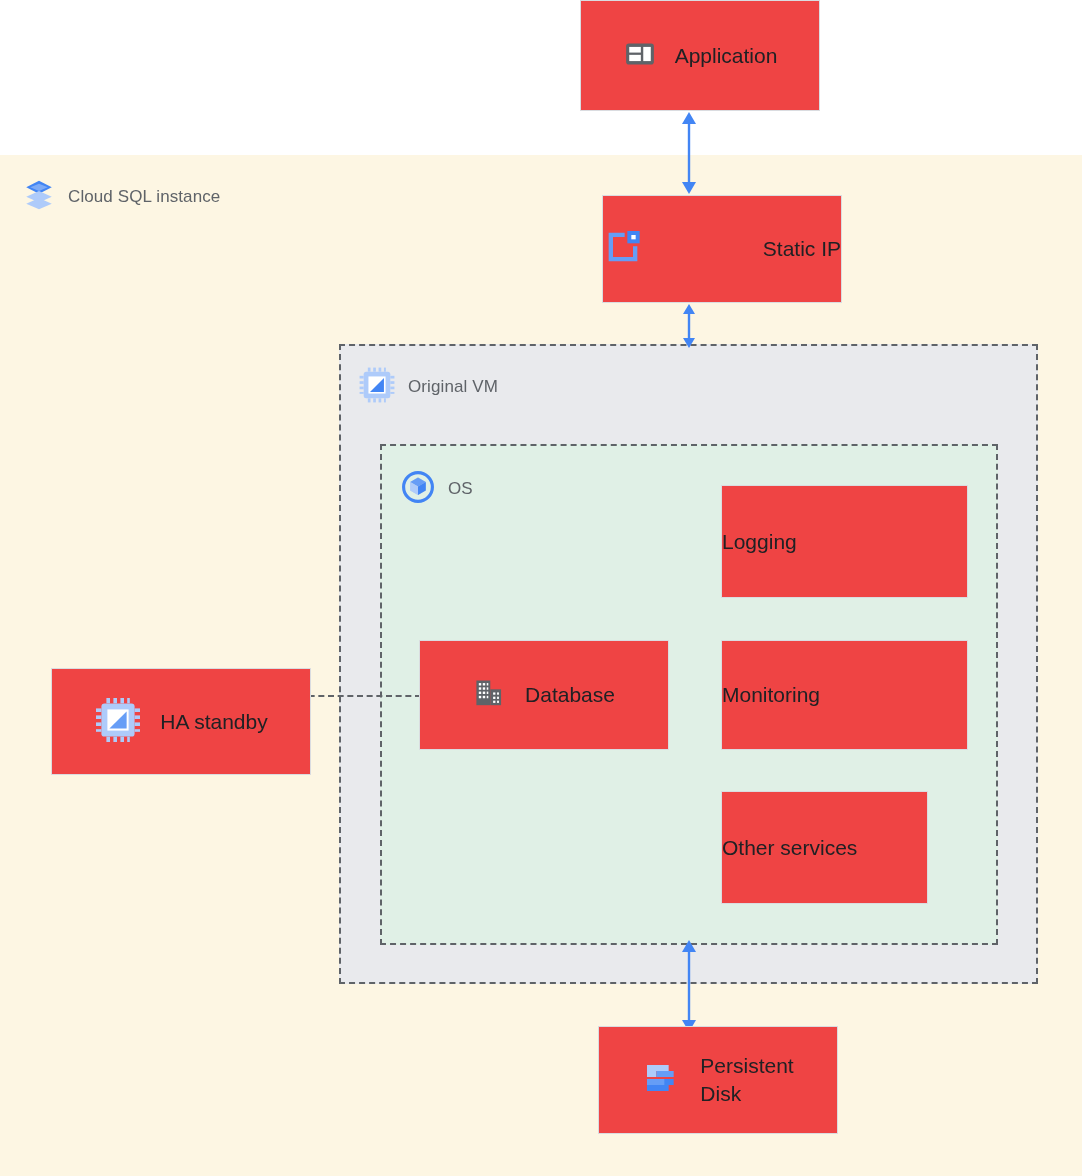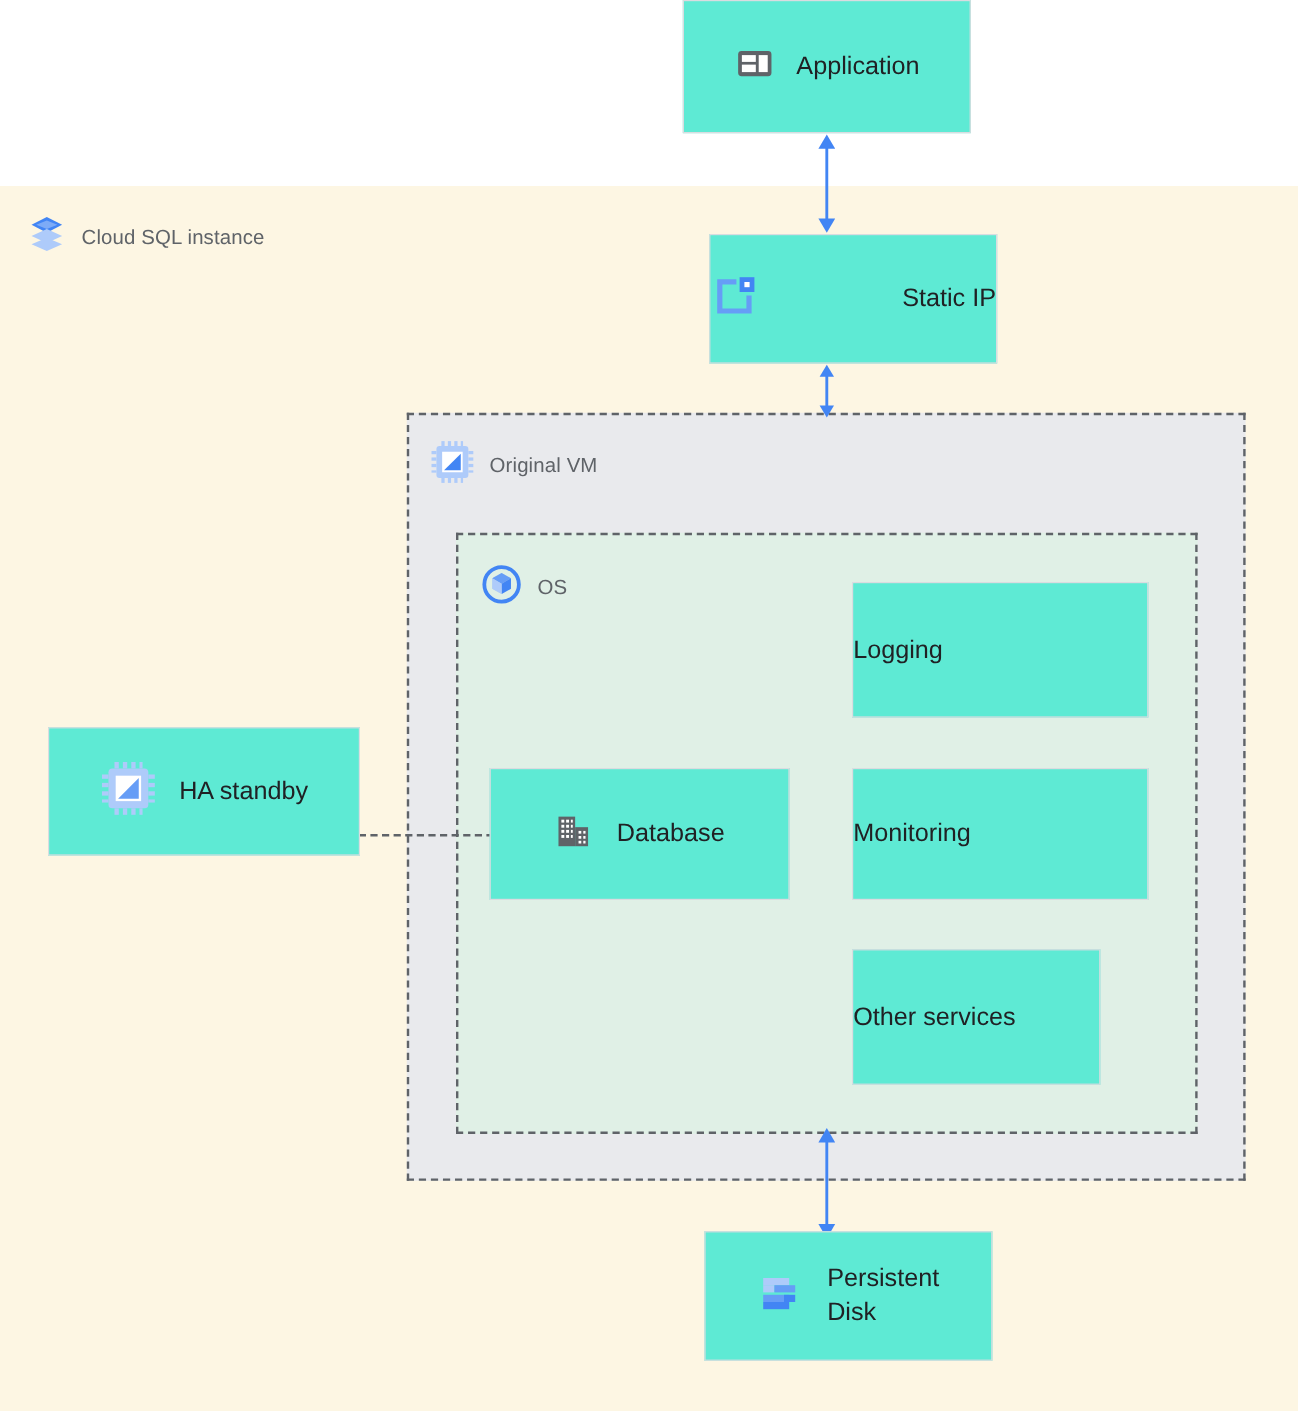--- a/index.html
+++ b/index.html
@@ -59,26 +59,27 @@
     width: 618px;
     height: 501px;
     background: #e0f0e6;
     border: 2px dashed #5f6368;
     box-sizing: border-box;
   }
 
   
   .node {
     position: absolute;
-    background: #5eead4;
+    background: #ef4444;
     border: 1px solid #dadce0;
     box-sizing: border-box;
     display: flex;
     align-items: center;
     gap: 18px;
+    margin-left: 11px;
   }
   .node.centered {
     justify-content: flex-start;
   }
   .node.with-icon {
     justify-content: center;
   }
   .node-text {
     font-size: 21px;
     color: #202124;
@@ -201,21 +202,21 @@
     <span class="icon">
       <svg width="40" height="40" viewBox="0 0 24 24">
         <path d="M3.4 3.4 H13 V6 H6 V18 H18 V11.6 H20.6 V20.6 H3.4 Z" fill="#669df6"></path>
         <rect x="14.6" y="2.4" width="7.4" height="7.4" fill="#4285f4"></rect>
         <rect x="17" y="4.8" width="2.6" height="2.6" fill="#ffffff"></rect>
       </svg>
     </span>
     <span class="node-text">Static IP</span>
   </div>
 
-  <div class="node with-icon" style="left:40px; top:606px; width:260px; height:107px;text-align:center;">
+  <div class="node with-icon" style="left:40px; top:668px; width:260px; height:107px;text-align:center;">
     <span class="icon">
       <svg width="48" height="48" viewBox="0 0 24 24">
         <g fill="#aecbfa">
           <rect x="6.2" y="1" width="1.8" height="2.7"></rect>
             <rect x="9.7" y="1" width="1.8" height="2.7"></rect>
           <rect x="13.2" y="1" width="1.8" height="2.7"></rect>
             <rect x="16.6" y="1" width="1.3" height="2.7"></rect>
           <rect x="6.2" y="20.3" width="1.8" height="2.7"></rect>
             <rect x="9.7" y="20.3" width="1.8" height="2.7"></rect>
           <rect x="13.2" y="20.3" width="1.8" height="2.7"></rect>

